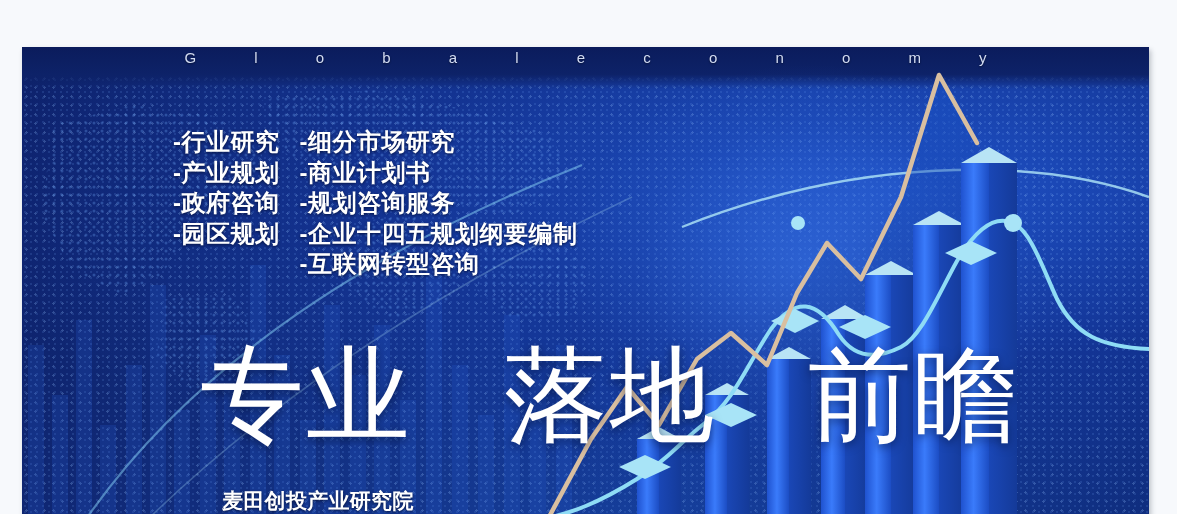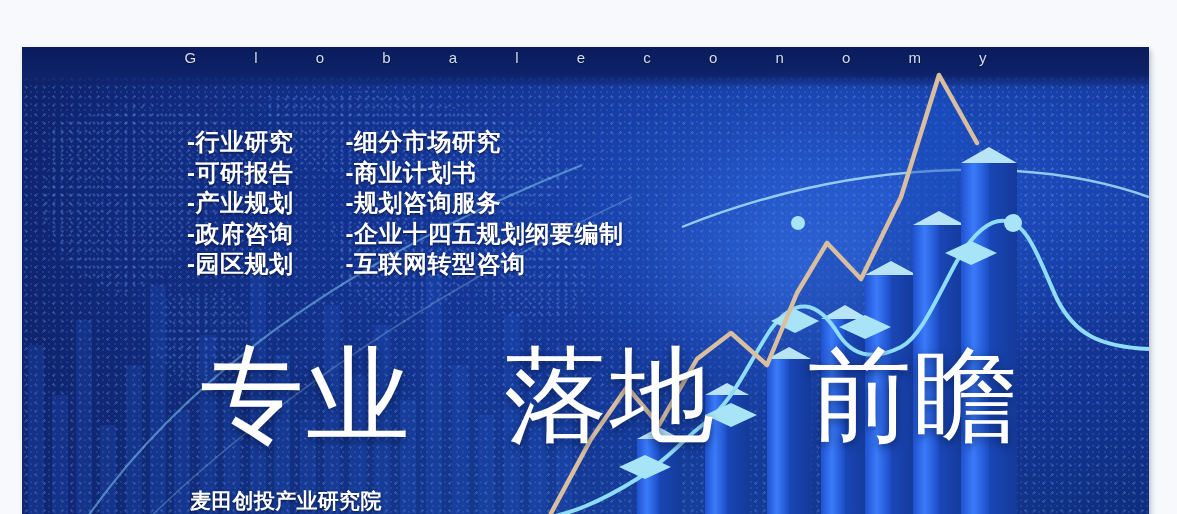--- a/index.html
+++ b/index.html
@@ -110,24 +110,24 @@
     font-size: 15px;
     letter-spacing: 27px;
     text-indent: 27px;
     font-weight: 400;
     white-space: nowrap;
     text-shadow: 0 1px 2px rgba(0,0,0,.45);
   }
 
   .services {
     position: absolute;
-    left: 165px;
+    left: 151px;
     top: 80px;
     display: flex;
-    gap: 52px;
+    gap: 20px;
   }
   .svc-col { display: flex; flex-direction: column; }
   .svc-item {
     color: #ffffff;
     font-size: 24px;
     font-weight: 700;
     line-height: 30.5px;
     letter-spacing: .5px;
     white-space: nowrap;
     text-shadow: 0 1px 3px rgba(2,10,40,.75);
@@ -148,20 +148,21 @@
   .headline .gapw { display: inline-block; width: 30px; }
 
   .footer {
     position: absolute;
     left: 168px;
     top: 440px;
     display: flex;
     align-items: baseline;
     white-space: nowrap;
     color: #ffffff;
+    padding-left: 32px;
   }
   .footer .f-item {
     font-size: 21px;
     font-weight: 700;
     letter-spacing: .3px;
     text-shadow: 0 1px 3px rgba(2,10,40,.8);
   }
   .footer .f-gap1 { display:inline-block; width: 44px; }
   .footer .f-gap2 { display:inline-block; width: 48px; }
 </style>
@@ -303,21 +304,20 @@
       <g>
         <polyline points="40,470 82,392 118,340 150,378 188,312 222,286 258,318 288,246 318,196 352,232 392,150 430,28 468,96" fill="none" stroke="#d9bfa0" stroke-width="4.5" stroke-linejoin="round" stroke-linecap="round"></polyline>
       </g>
     </svg>
 
     <div class="global-eco">G l o b a l     e c o n o m y</div>
 
     <div class="services">
       <div class="svc-col">
         <div class="svc-item">-行业研究</div>
-        <div class="svc-item">-可研报告</div>
         <div class="svc-item">-产业规划</div>
         <div class="svc-item">-政府咨询</div>
         <div class="svc-item">-园区规划</div>
       </div>
       <div class="svc-col">
         <div class="svc-item">-细分市场研究</div>
         <div class="svc-item">-商业计划书</div>
         <div class="svc-item">-规划咨询服务</div>
         <div class="svc-item">-企业十四五规划纲要编制</div>
         <div class="svc-item">-互联网转型咨询</div>

